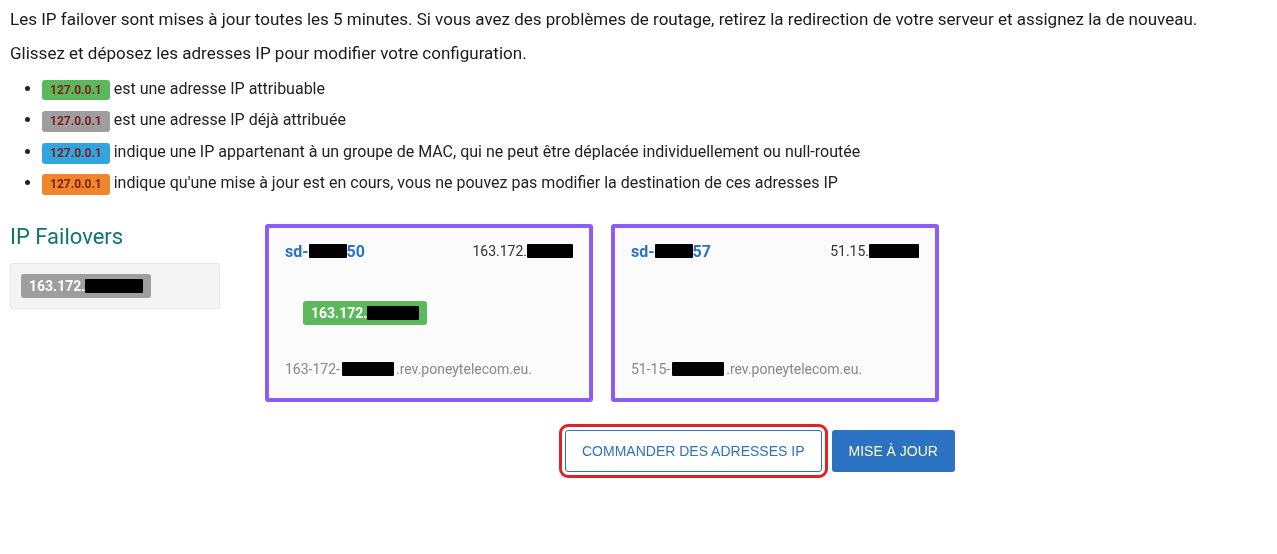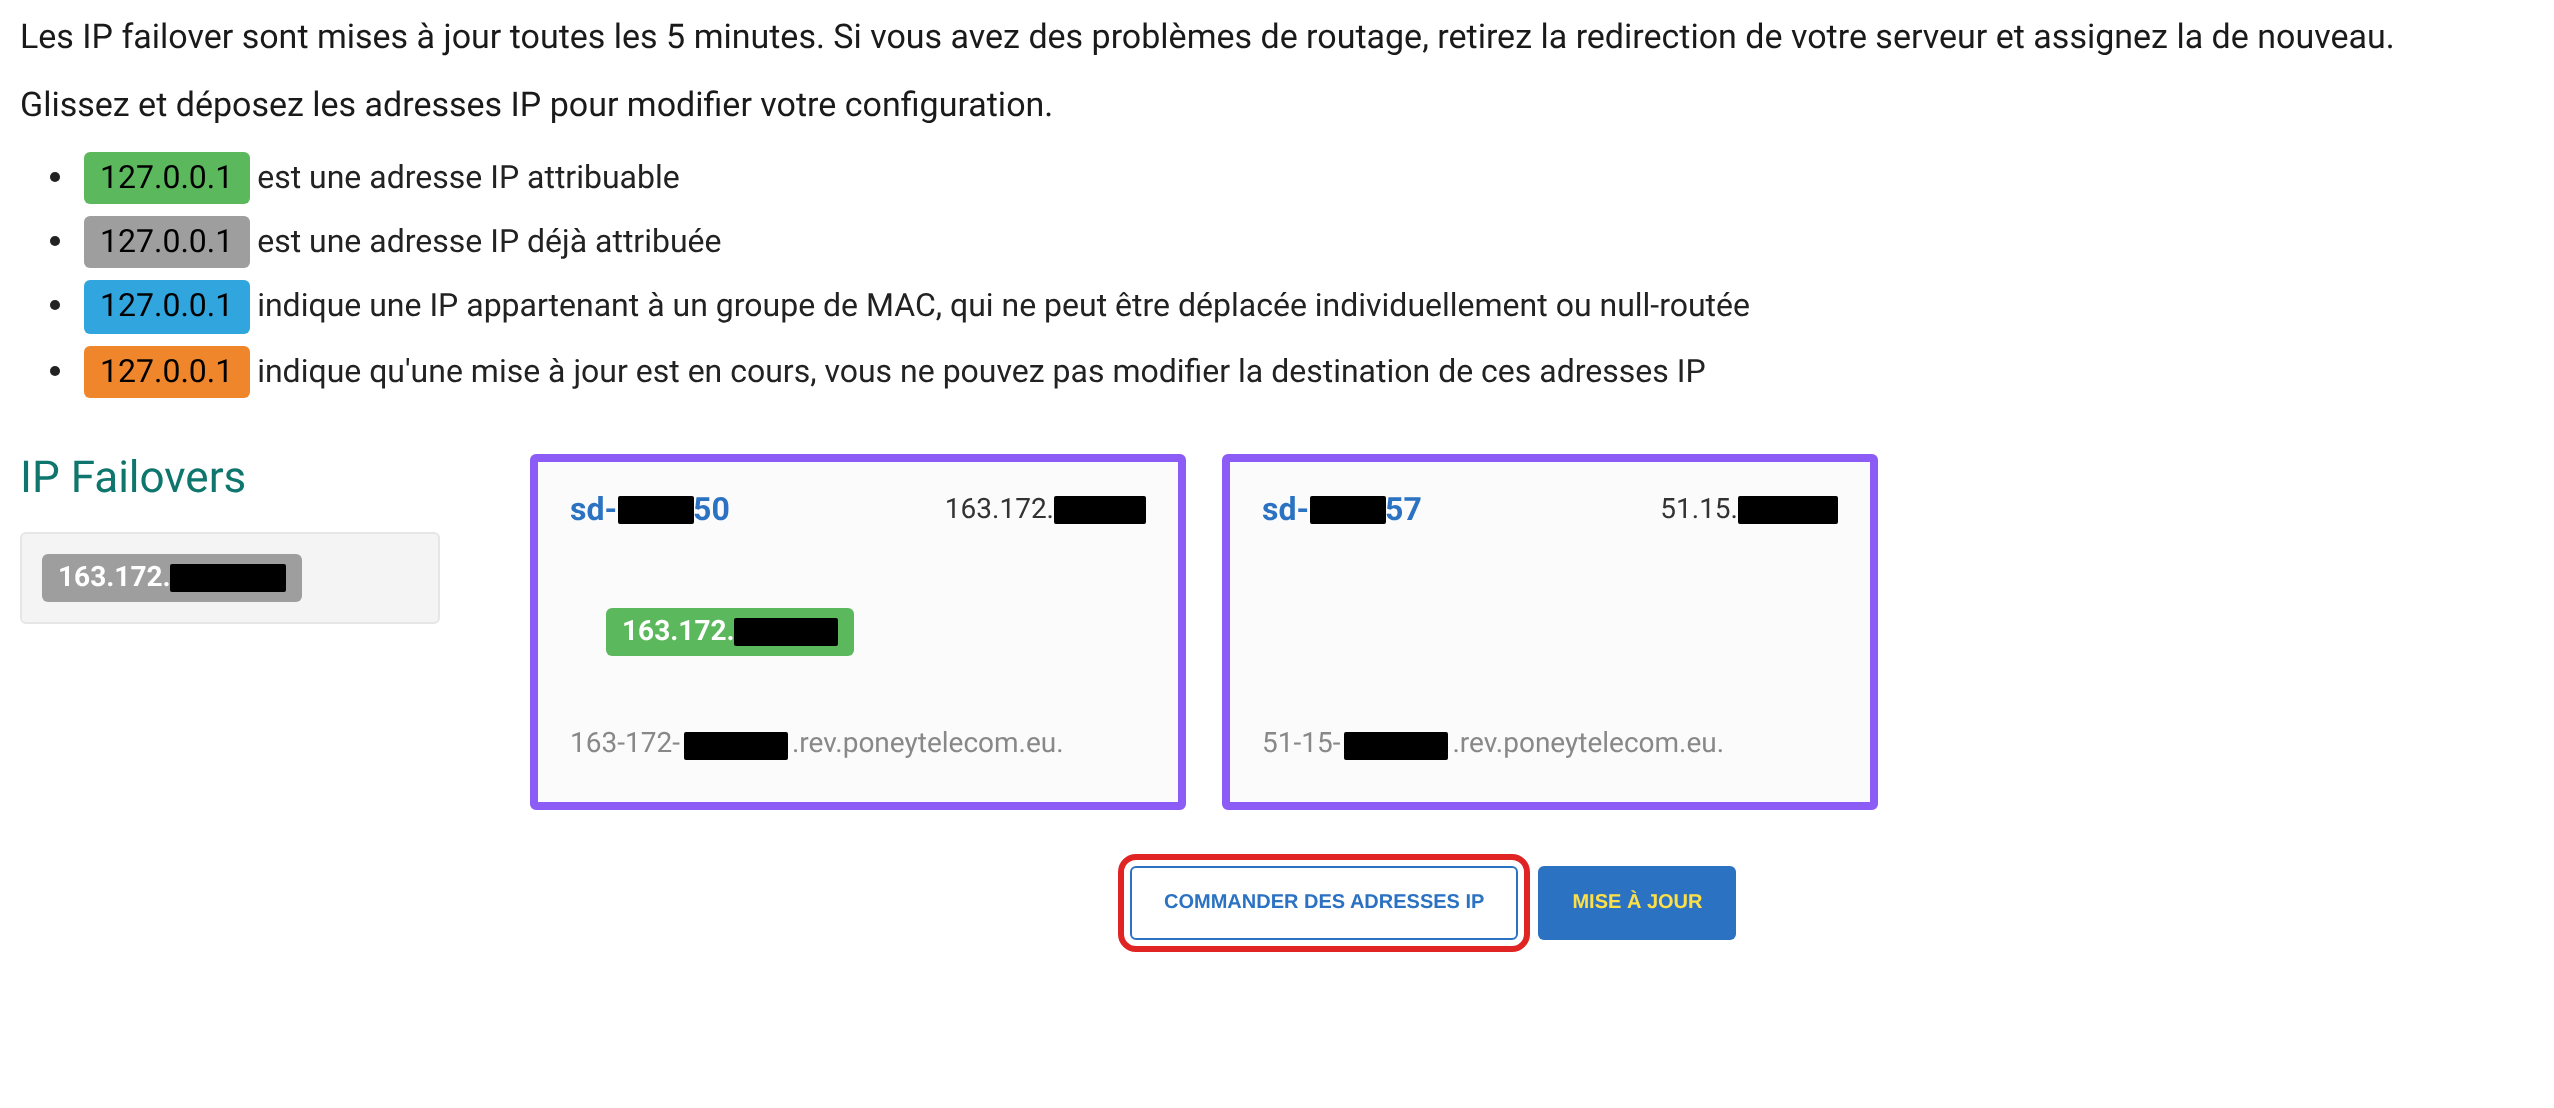--- a/index.html
+++ b/index.html
@@ -9,23 +9,23 @@
       color: #333;
       padding: 8px 10px;
       width: 1277px;
       background: #fff;
     }
     .intro-text { font-size: 17px; font-weight: 400; color: #1a1a1a; margin-bottom: 10px; line-height: 1.4; }
     .legend-list { list-style: disc; padding-left: 32px; margin-bottom: 28px; }
     .legend-list li { font-size: 16px; color: #222; margin-bottom: 6px; line-height: 1.6; }
     .ip-badge {
       display: inline-block;
-      color: #000000;
-      font-weight: 400;
-      font-size: 16px;
+      color: #7f1d1d;
+      font-weight: 700;
+      font-size: 12px;
       padding: 2px 8px;
       border-radius: 3px;
       vertical-align: baseline;
       line-height: 1.4;
     }
     .ip-badge.green  { background: #5cb85c; }
     .ip-badge.gray   { background: #9e9e9e; }
     .ip-badge.blue   { background: #30a5de; }
     .ip-badge.orange { background: #f0862b; }
 
@@ -80,36 +80,36 @@
 
     .actions {
       margin-top: 28px;
       display: flex;
       justify-content: flex-start;
       gap: 10px;
       padding-left: 555px;
     }
     .btn {
       display: inline-block;
-      font-size: 10px;
-      font-weight: 700;
+      font-size: 14px;
+      font-weight: 400;
       padding: 12px 16px;
       border-radius: 3px;
       cursor: pointer;
       border: 1px solid transparent;
       text-align: center;
     }
     .btn-outline {
       background: #fff;
       color: #2b72c3;
       border: 1px solid #2b72c3;
       outline: 3px solid #e02424;
       outline-offset: 3px;
     }
-    .btn-primary { background: #2b72c3; color: #fde047; }
+    .btn-primary { background: #2b72c3; color: #fef9c3; }
   </style>
 </head>
 <body>
 
 <p class="intro-text">Les IP failover sont mises à jour toutes les 5 minutes. Si vous avez des problèmes de routage, retirez la redirection de votre serveur et assignez la de nouveau.</p>
 <p class="intro-text">Glissez et déposez les adresses IP pour modifier votre configuration.</p>
 
 <ul class="legend-list">
   <li>
     <span class="ip-badge green">127.0.0.1</span><span> est une adresse IP attribuable</span>

